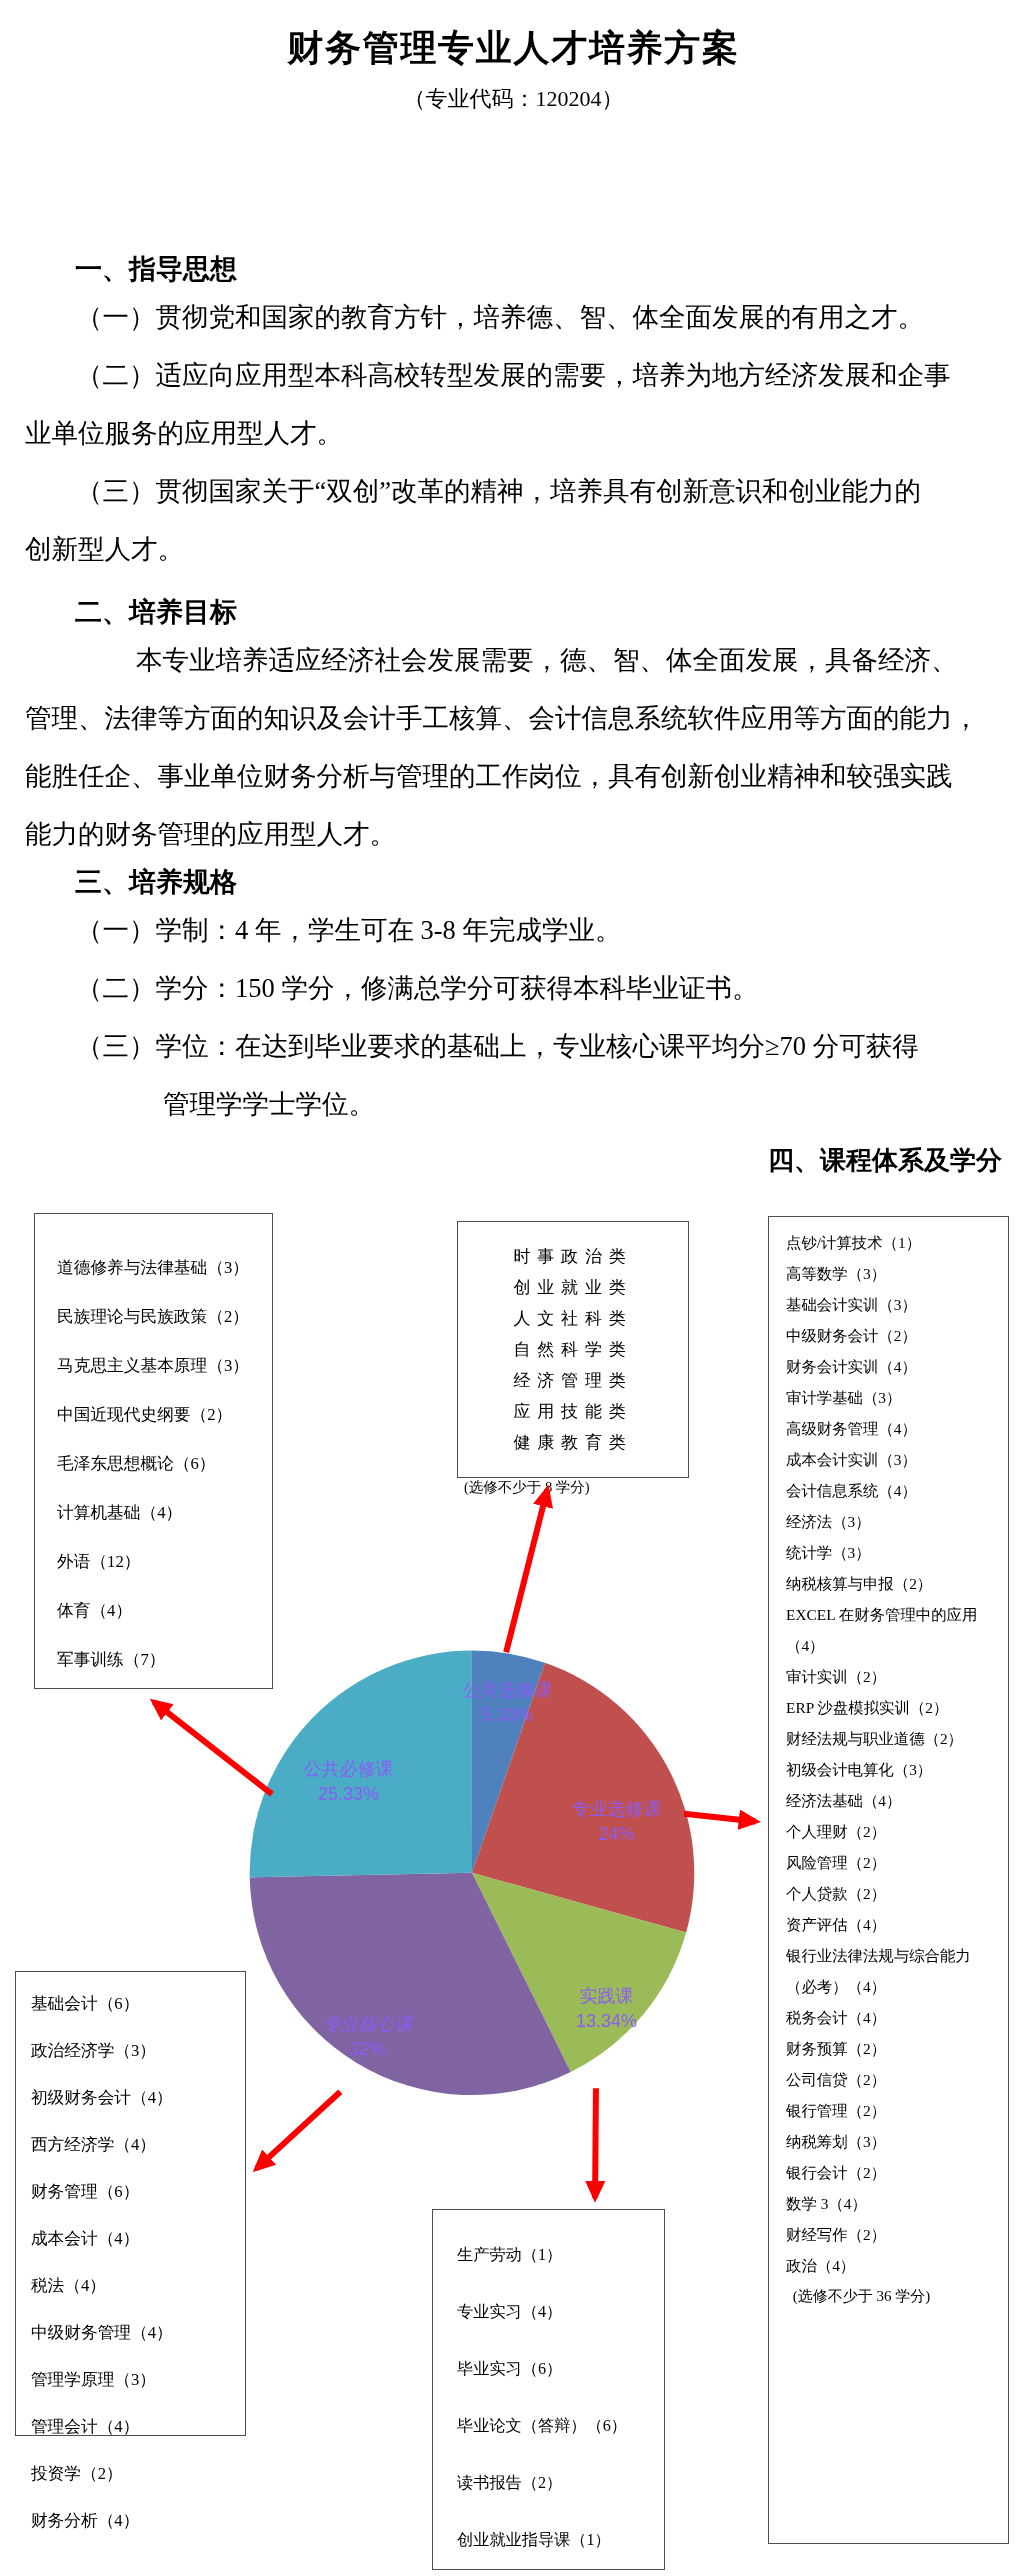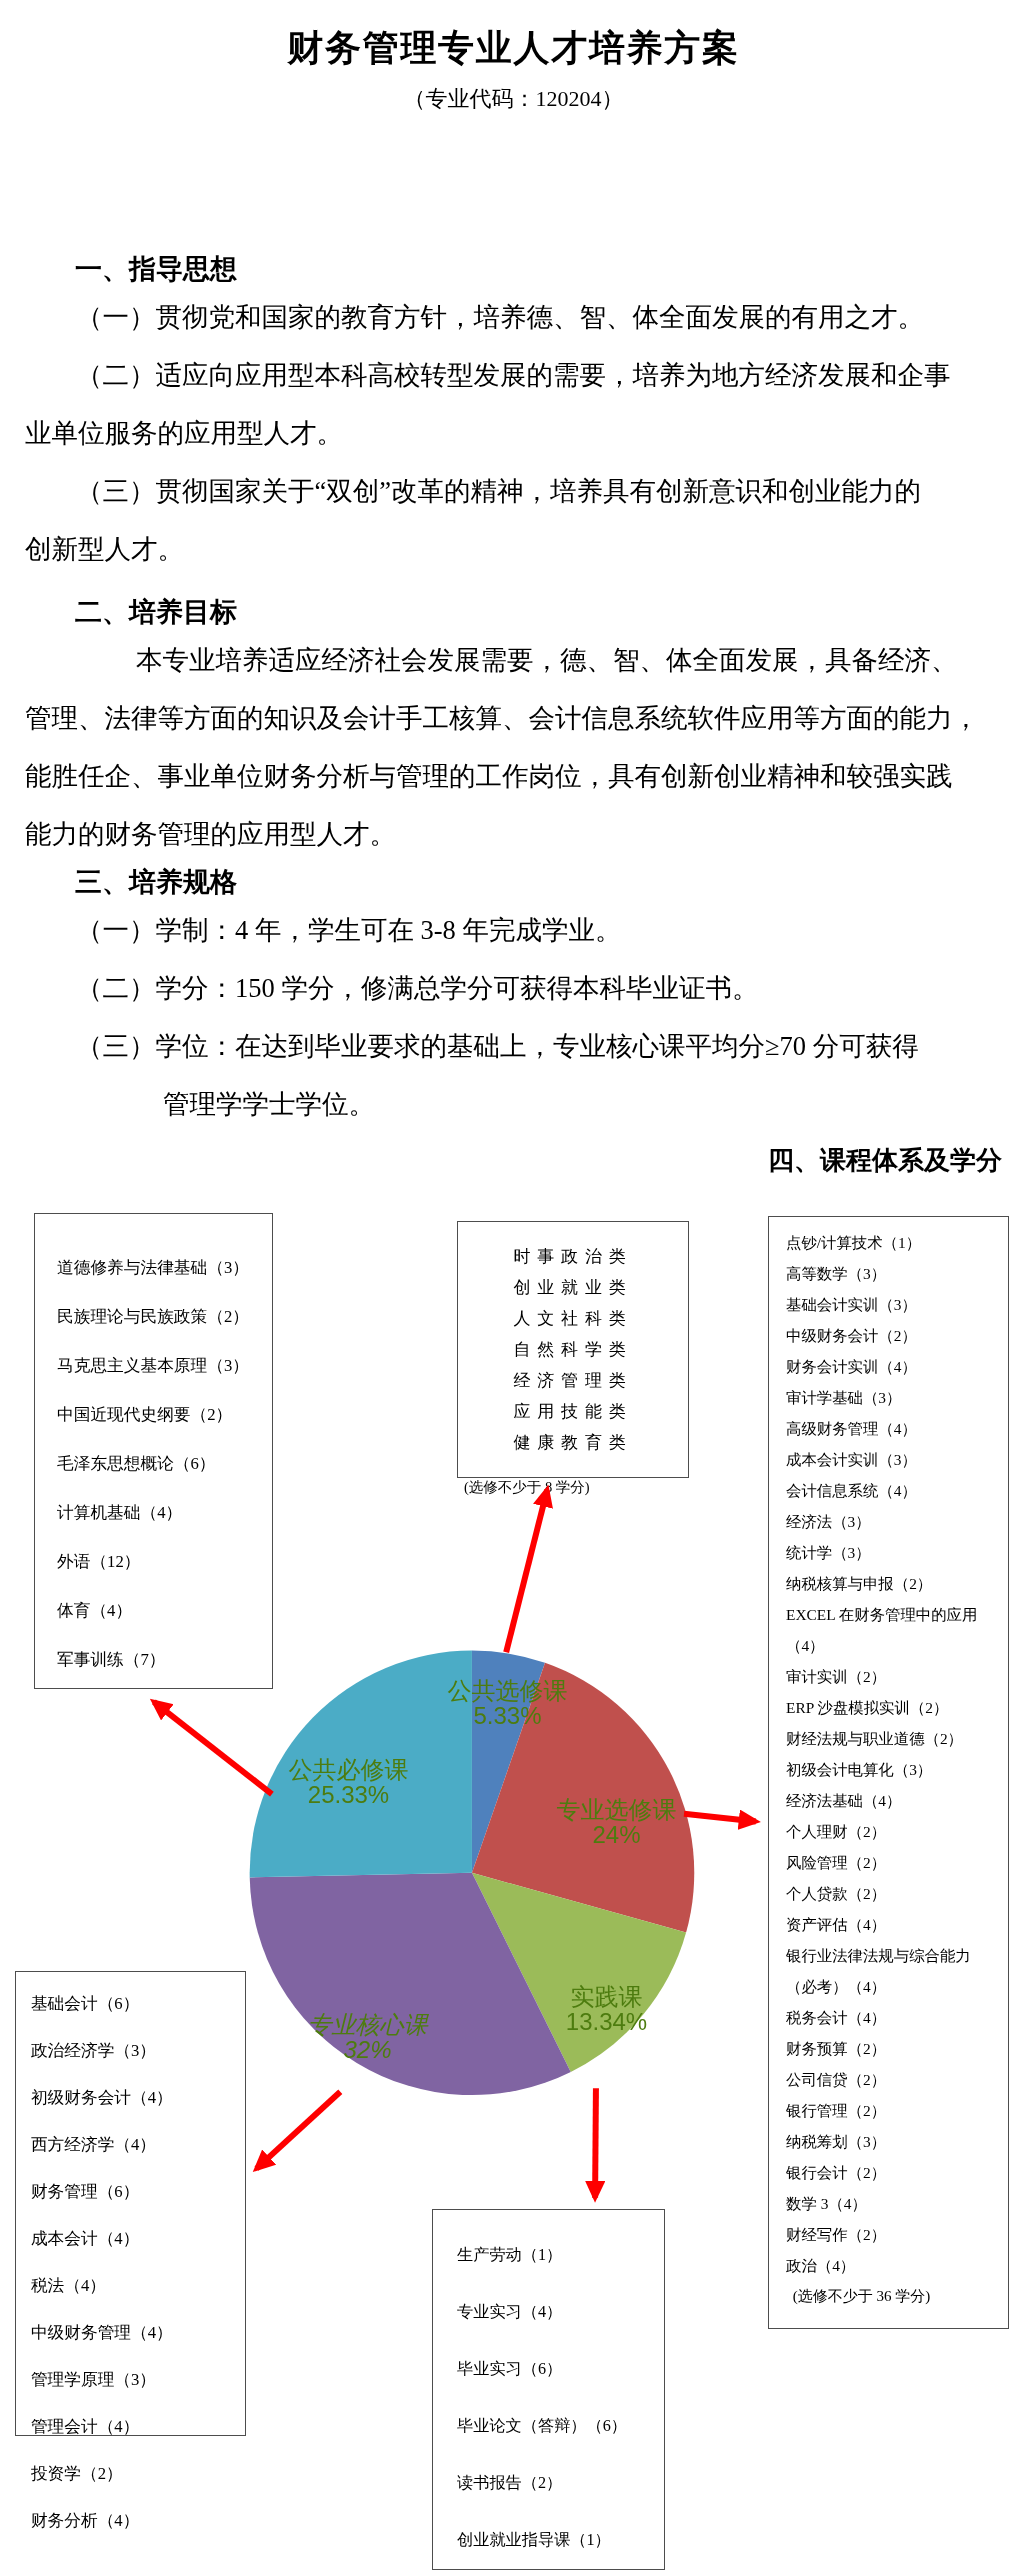--- a/index.html
+++ b/index.html
@@ -20,31 +20,31 @@
   .doc-line.ih{text-indent:138px;}
   
   .diagram{position:absolute;left:0;top:0;width:1026px;height:2576px;}
   #diagram-svg{position:absolute;left:0;top:0;z-index:3;}
   .cbox{position:absolute;border:0.9px solid #4d4d4d;background:#fff;box-sizing:border-box;z-index:2;}
   .box-item{white-space:nowrap;}
   #box-public-required{left:34px;top:1213px;width:239px;height:476px;padding:29px 0 0 22px;}
   #box-public-required .box-item{font-size:16.7px;line-height:49px;}
   #box-public-elective{left:413px;top:1221px;width:232px;height:257px;padding-top:19px;margin-left:44px;}
   #box-public-elective .box-item{font-size:17px;line-height:31px;letter-spacing:6.8px;text-align:center;}
-  #box-major-elective{left:768px;top:1216px;width:241px;height:1113px;padding:10.3px 8.6px 0 17px;}
+  #box-major-elective{left:768px;top:1216px;width:241px;height:1328px;padding:10.3px 8.6px 0 17px;}
   #box-major-elective .box-item{font-size:15.4px;line-height:31px;white-space:normal;}
   #box-core{left:14.5px;top:1971px;width:231px;height:465px;padding:7.7px 0 0 15.4px;}
   #box-core .box-item{font-size:16.7px;line-height:47px;}
   #box-practice{left:432px;top:2209px;width:233px;height:361px;padding:17px 0 0 24px;}
   #box-practice .box-item{font-size:16.2px;line-height:57px;}
   .box-note{font-size:14.5px;line-height:20.5px;white-space:nowrap;}
   #box-public-elective .box-note{margin-top:19px;padding-left:6px;letter-spacing:0;}
   #box-major-elective .box-note{margin-top:5.1px;padding-left:6.8px;font-size:15px;}
   .pie-label{position:absolute;z-index:4;width:171px;margin-left:-86px;text-align:center;
-             font-family:"Liberation Sans","DejaVu Sans",sans-serif;font-size:24px;line-height:25px;color:#4d7c0f;}
+             font-family:"Liberation Sans","DejaVu Sans",sans-serif;font-size:18px;line-height:25px;color:#8b5cf6;}
 </style>
 </head>
 <body>
 
 <div class="page">
 
   <div class="doc">
     <div class="doc-title">财务管理专业人才培养方案</div>
     <div class="doc-subtitle">（专业代码：120204）</div>
 

